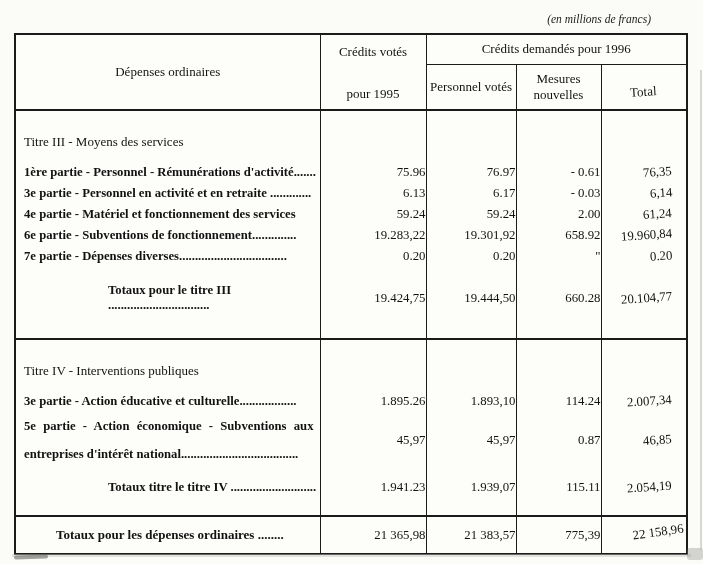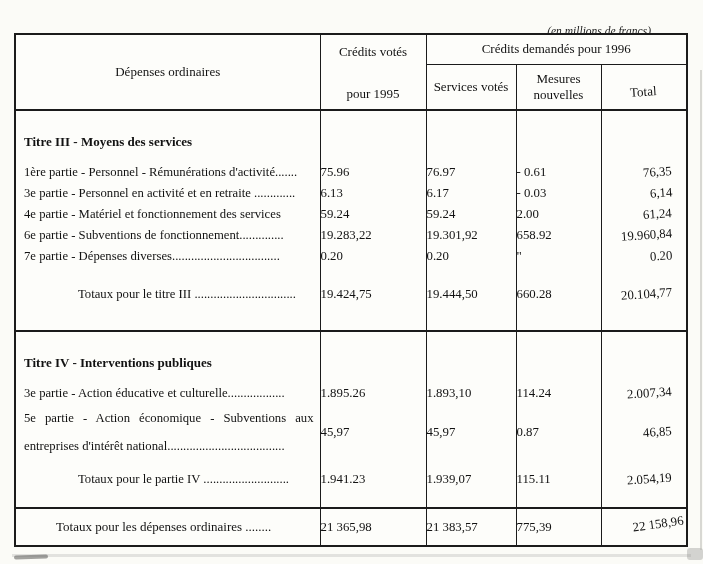--- a/index.html
+++ b/index.html
@@ -5,21 +5,21 @@
   * { margin:0; padding:0; box-sizing:border-box; }
   html,body { width:703px; height:564px; }
   body {
     position:relative;
     background:#fbfbf7;
     font-family:"Liberation Serif", serif;
     color:#121212;
     overflow:hidden;
   }
   .unit-note {
-    position:absolute; top:25px; right:52px;
+    position:absolute; top:13px; right:52px;
     font-style:italic; font-size:11.5px; color:#1a1a1a;
   }
   table.budget {
     position:absolute; left:14px; top:33px;
     width:674px; border-collapse:collapse; table-layout:fixed;
     background:#fdfdfa;
     border:2px solid #1b1b1b;
     font-size:13px;
   }
   .budget td, .budget th { vertical-align:middle; font-weight:normal; }
@@ -30,32 +30,32 @@
   tr.hrow2 { height:46px; }
   .hd-label, .hd-1995 { border-bottom:2px solid #1b1b1b; }
   .hd-group { border-bottom:1px solid #1b1b1b;margin-left:43px; }
   .hd-sub { border-bottom:2px solid #1b1b1b; }
   .hd-1995 .l1 { margin-top:2px; }
   .hd-1995 .l2 { margin-top:26px; }
   .hd-total { vertical-align:top; padding-top:10px; }
   .tilt { display:inline-block; transform:rotate(-4deg); }
   .tilt-strong { display:inline-block; transform:rotate(-8deg) translateY(-3px); }
   
-  td.c1 { text-align:left; padding-left:8px; font-size:12.7px; }
-  td.c2, td.c3, td.c4 { text-align:left; font-size:12.8px; }
+  td.c1 { text-align:left; padding-left:8px; font-size:12.7px;font-weight:bold; }
+  td.c2, td.c3, td.c4 { text-align:right; font-size:12.8px; }
   td.c5 { text-align:right; padding-right:14px; font-size:12.8px; }
-  tr.sec-title td { padding-top:8px; height:40px; font-weight:bold; font-size:13px; vertical-align:bottom; }
+  tr.sec-title td { padding-top:8px; height:40px; font-weight:normal; font-size:13px; vertical-align:bottom; }
   tr.sp12 { height:12px; } tr.sp16 { height:16px; } tr.sp26 { height:26px; }
   tr.sp8 { height:8px; } tr.sp18 { height:18px; }
   tr.data { height:21px; }
   tr.data td.c1 { white-space:nowrap; overflow:hidden; }
   tr.two-line { height:56px; }
   tr.two-line td.c1 { white-space:normal; text-align:justify; line-height:28px; padding-right:6px; }
   tr.totaux { height:22px; }
-  tr.totaux td.c1 { padding-left:62px;margin-left:31px; }
+  tr.totaux td.c1 { padding-left:92px;margin-left:31px; }
   tr.sec-start td { border-top:2px solid #1b1b1b; }
   tr.foot { height:38px; font-weight:bold; }
   tr.foot td { border-top:2px solid #1b1b1b; }
   tr.foot td.c1 { padding-left:40px; font-size:13px; }
   tr.foot td.c5 { padding-right:2px; overflow:hidden; }
   
   .streak { position:absolute; left:12px; right:12px; top:554px; height:3px; background:#c4c4c0; opacity:.45; }
   .blob-bl { position:absolute; left:14px; top:555px; width:34px; height:4px; background:#5a5a58; opacity:.55; border-radius:2px; transform:rotate(-2deg); }
   .blob-br { position:absolute; right:0; top:548px; width:16px; height:12px; background:#8a8a86; opacity:.35; border-radius:3px; }
   .edge-line { position:absolute; right:1px; top:70px; width:2px; height:480px; background:#b5b5b0; opacity:.5; }
@@ -77,21 +77,21 @@
   <tbody>
       <tr class="hrow1">
     <th class="hd hd-label" rowspan="2">Dépenses ordinaires</th>
     <th class="hd hd-1995 b-left" rowspan="2">
       <div class="l1">Crédits votés</div>
       <div class="l2">pour 1995</div>
     </th>
     <th class="hd hd-group b-left" colspan="3">Crédits demandés pour 1996</th>
   </tr>
   <tr class="hrow2">
-    <th class="hd hd-sub b-left">Services votés</th>
+    <th class="hd hd-sub b-left">Personnel votés</th>
     <th class="hd hd-sub b-left">Mesures nouvelles</th>
     <th class="hd hd-sub hd-total b-left"><span class="tilt">Total</span></th>
   </tr>
 
   <tr class="sec-title">
     <td class="c1">Titre III - Moyens des services</td>
     <td class="c2 b-left"></td>
         <td class="c3 b-left"></td>
         <td class="c4 b-left"></td>
         <td class="c5 b-left"></td>
@@ -193,21 +193,21 @@
   </tr>
 
   <tr class="sp8">
         <td class="c1"></td>
         <td class="c2 b-left"></td>
         <td class="c3 b-left"></td>
         <td class="c4 b-left"></td>
         <td class="c5 b-left"></td>
       </tr>
   <tr class="totaux">
-    <td class="c1">Totaux pour le partie IV ...........................</td>
+    <td class="c1">Totaux titre le titre IV ...........................</td>
     <td class="c2 b-left">1.941.23</td>
     <td class="c3 b-left">1.939,07</td>
     <td class="c4 b-left">115.11</td>
     <td class="c5 b-left"><span class="tilt">2.054,19</span></td>
   </tr>
   <tr class="sp18">
         <td class="c1"></td>
         <td class="c2 b-left"></td>
         <td class="c3 b-left"></td>
         <td class="c4 b-left"></td>

